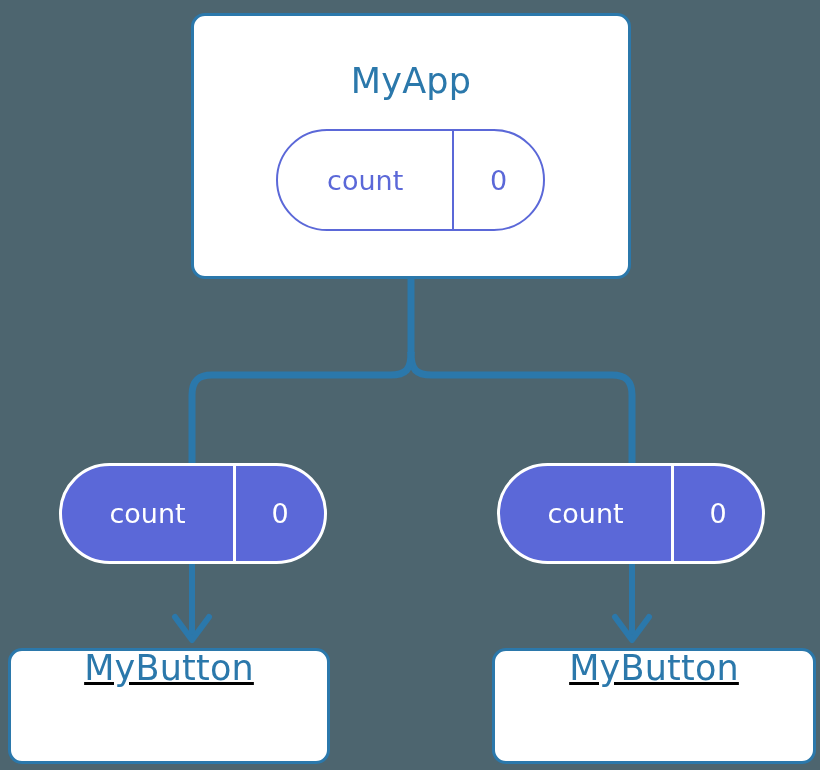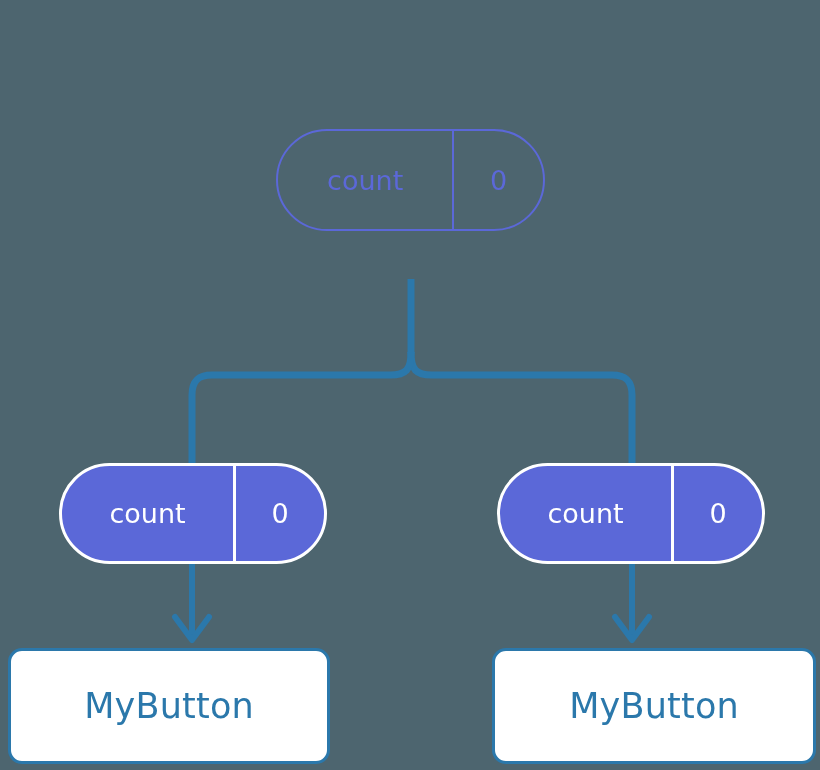--- a/index.html
+++ b/index.html
@@ -58,21 +58,21 @@
     width: 440px;
     height: 266px;
   }
   #root-box .comp-title {
     margin-top: 48px;
   }
 
   
   .leaf-box {
     height: 116px;
-    justify-content: center;
+    text-decoration: underline;
   }
   #leaf-box-left {
     left: 8px;
     top: 648px;
     width: 322px;
   }
   #leaf-box-right {
     left: 492px;
     top: 648px;
     width: 324px;
@@ -172,20 +172,23 @@
              C 198 375, 192 381, 192 395
              L 192 470" fill="none" stroke="#2b78ab" stroke-width="7" stroke-linecap="butt"></path>
 
     <path d="M 192 556 L 192 640" fill="none" stroke="#2b78ab" stroke-width="6" stroke-linecap="butt"></path>
     <path d="M 175 617 L 192 640 L 209 617" fill="none" stroke="#2b78ab" stroke-width="6" stroke-linecap="round" stroke-linejoin="round"></path>
 
     <path d="M 632 556 L 632 640" fill="none" stroke="#2b78ab" stroke-width="6" stroke-linecap="butt"></path>
     <path d="M 615 617 L 632 640 L 649 617" fill="none" stroke="#2b78ab" stroke-width="6" stroke-linecap="round" stroke-linejoin="round"></path>
   </svg>
 
+  <div id="root-box" class="comp-box">
+    <span class="comp-title">MyApp</span>
+  </div>
 
   <div id="root-pill" class="pill outline">
     <span class="pill-key">count</span>
     <span class="pill-val">0</span>
   </div>
 
   <div id="pill-left" class="pill filled">
     <span class="pill-key">count</span>
     <span class="pill-val">0</span>
   </div>

